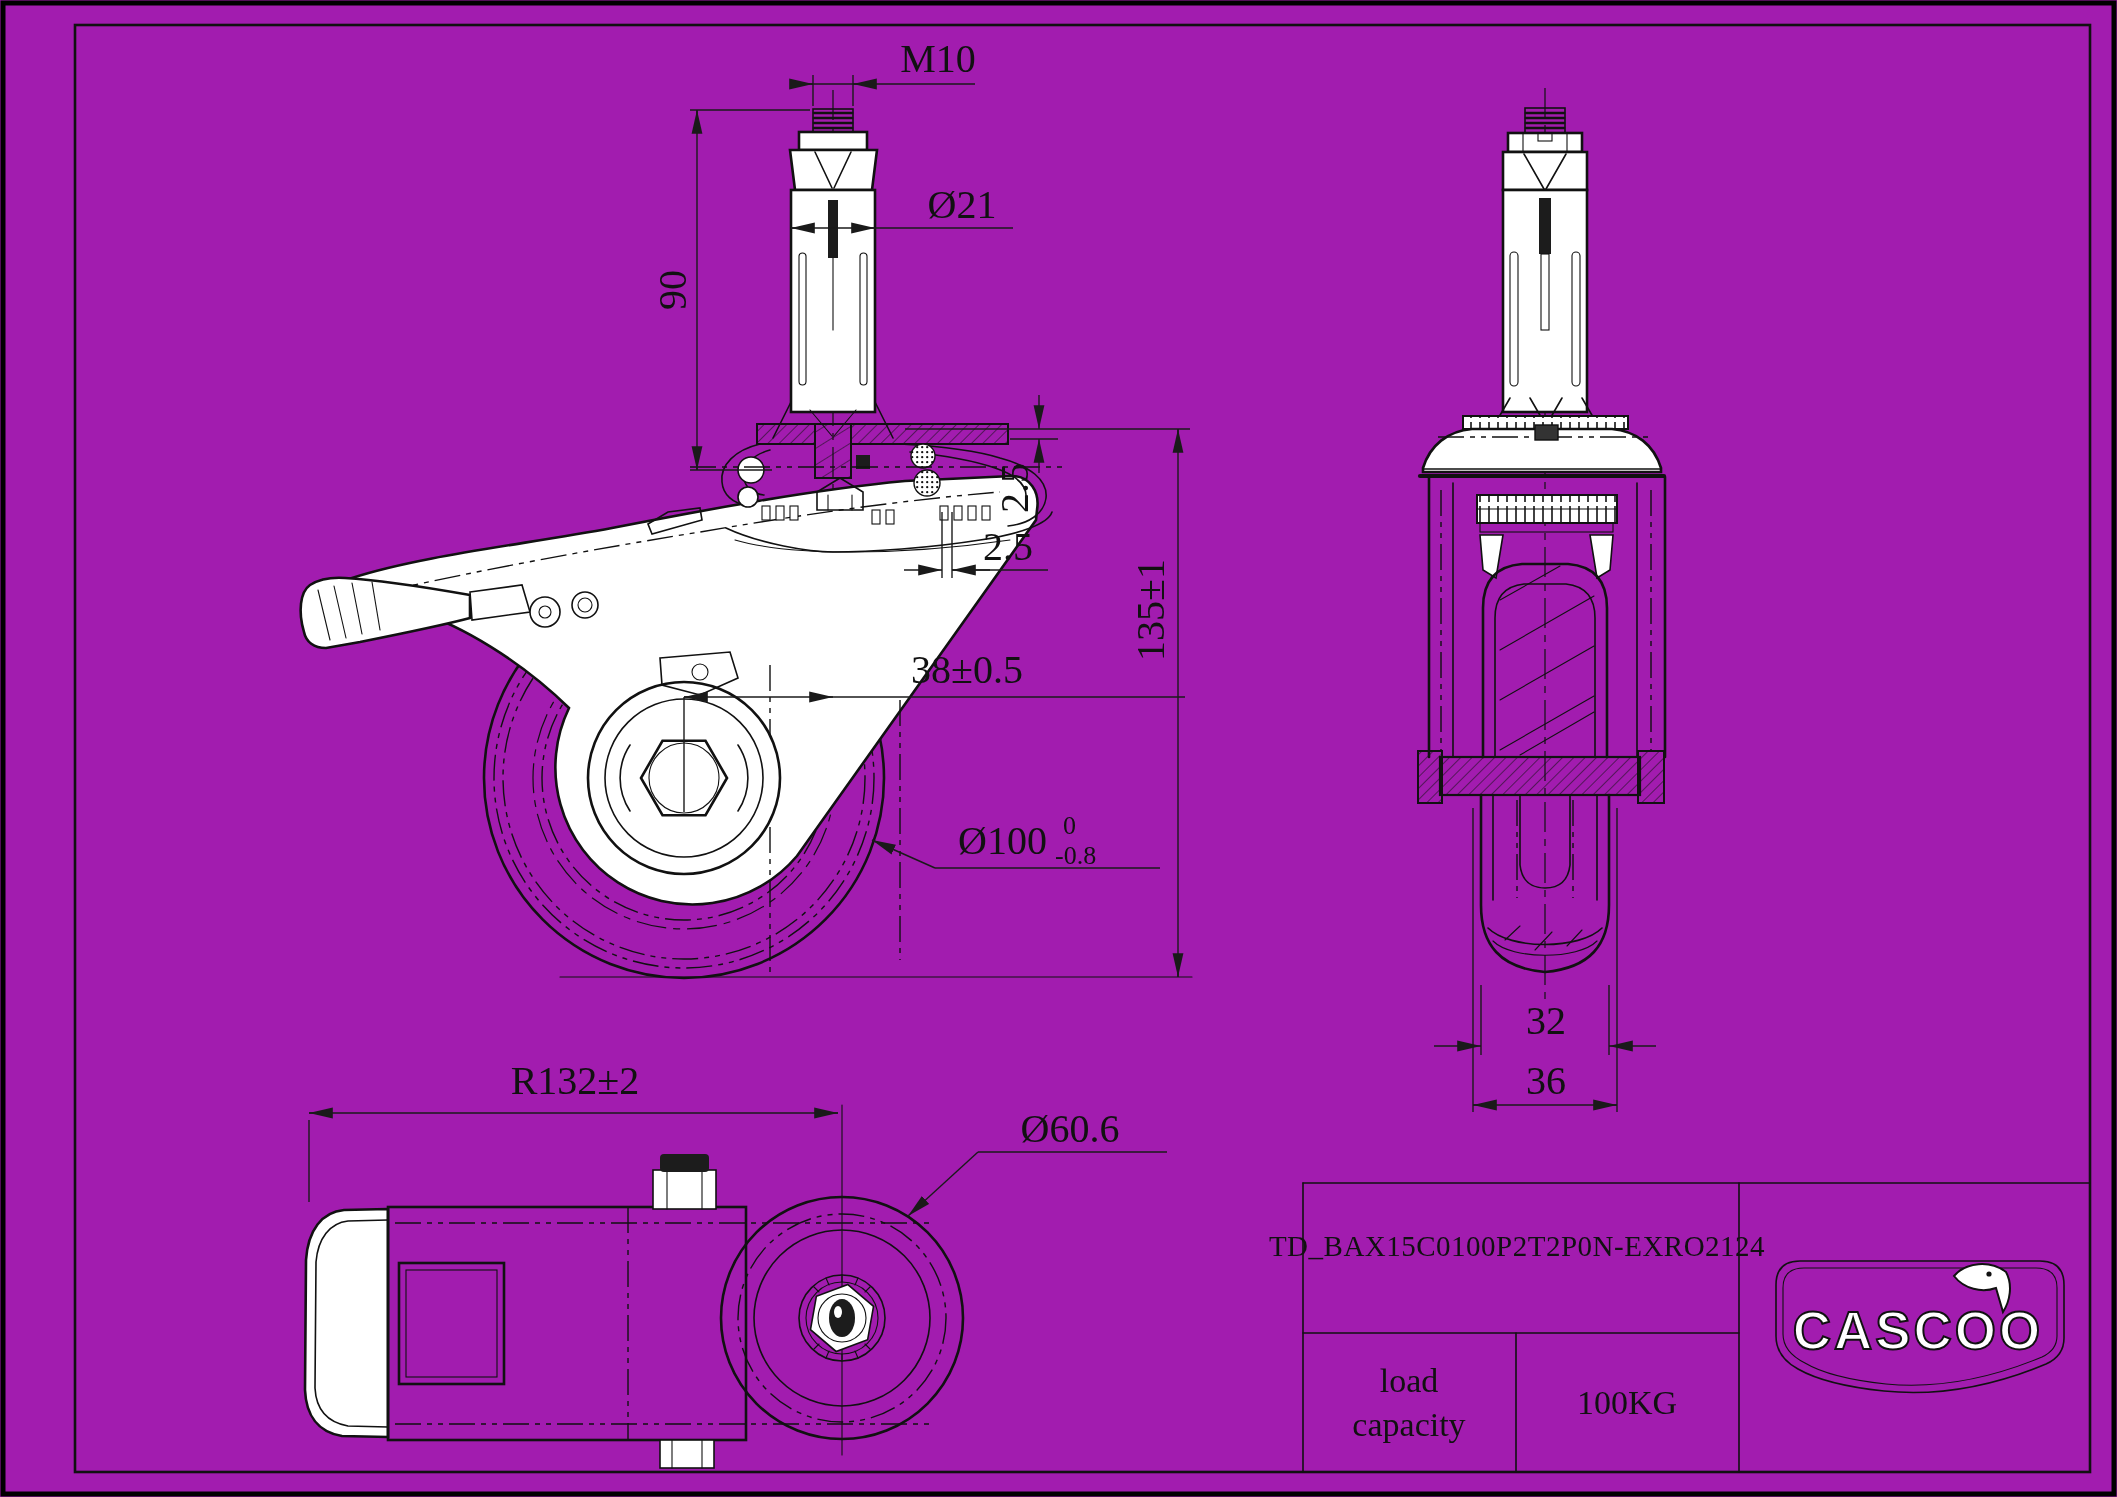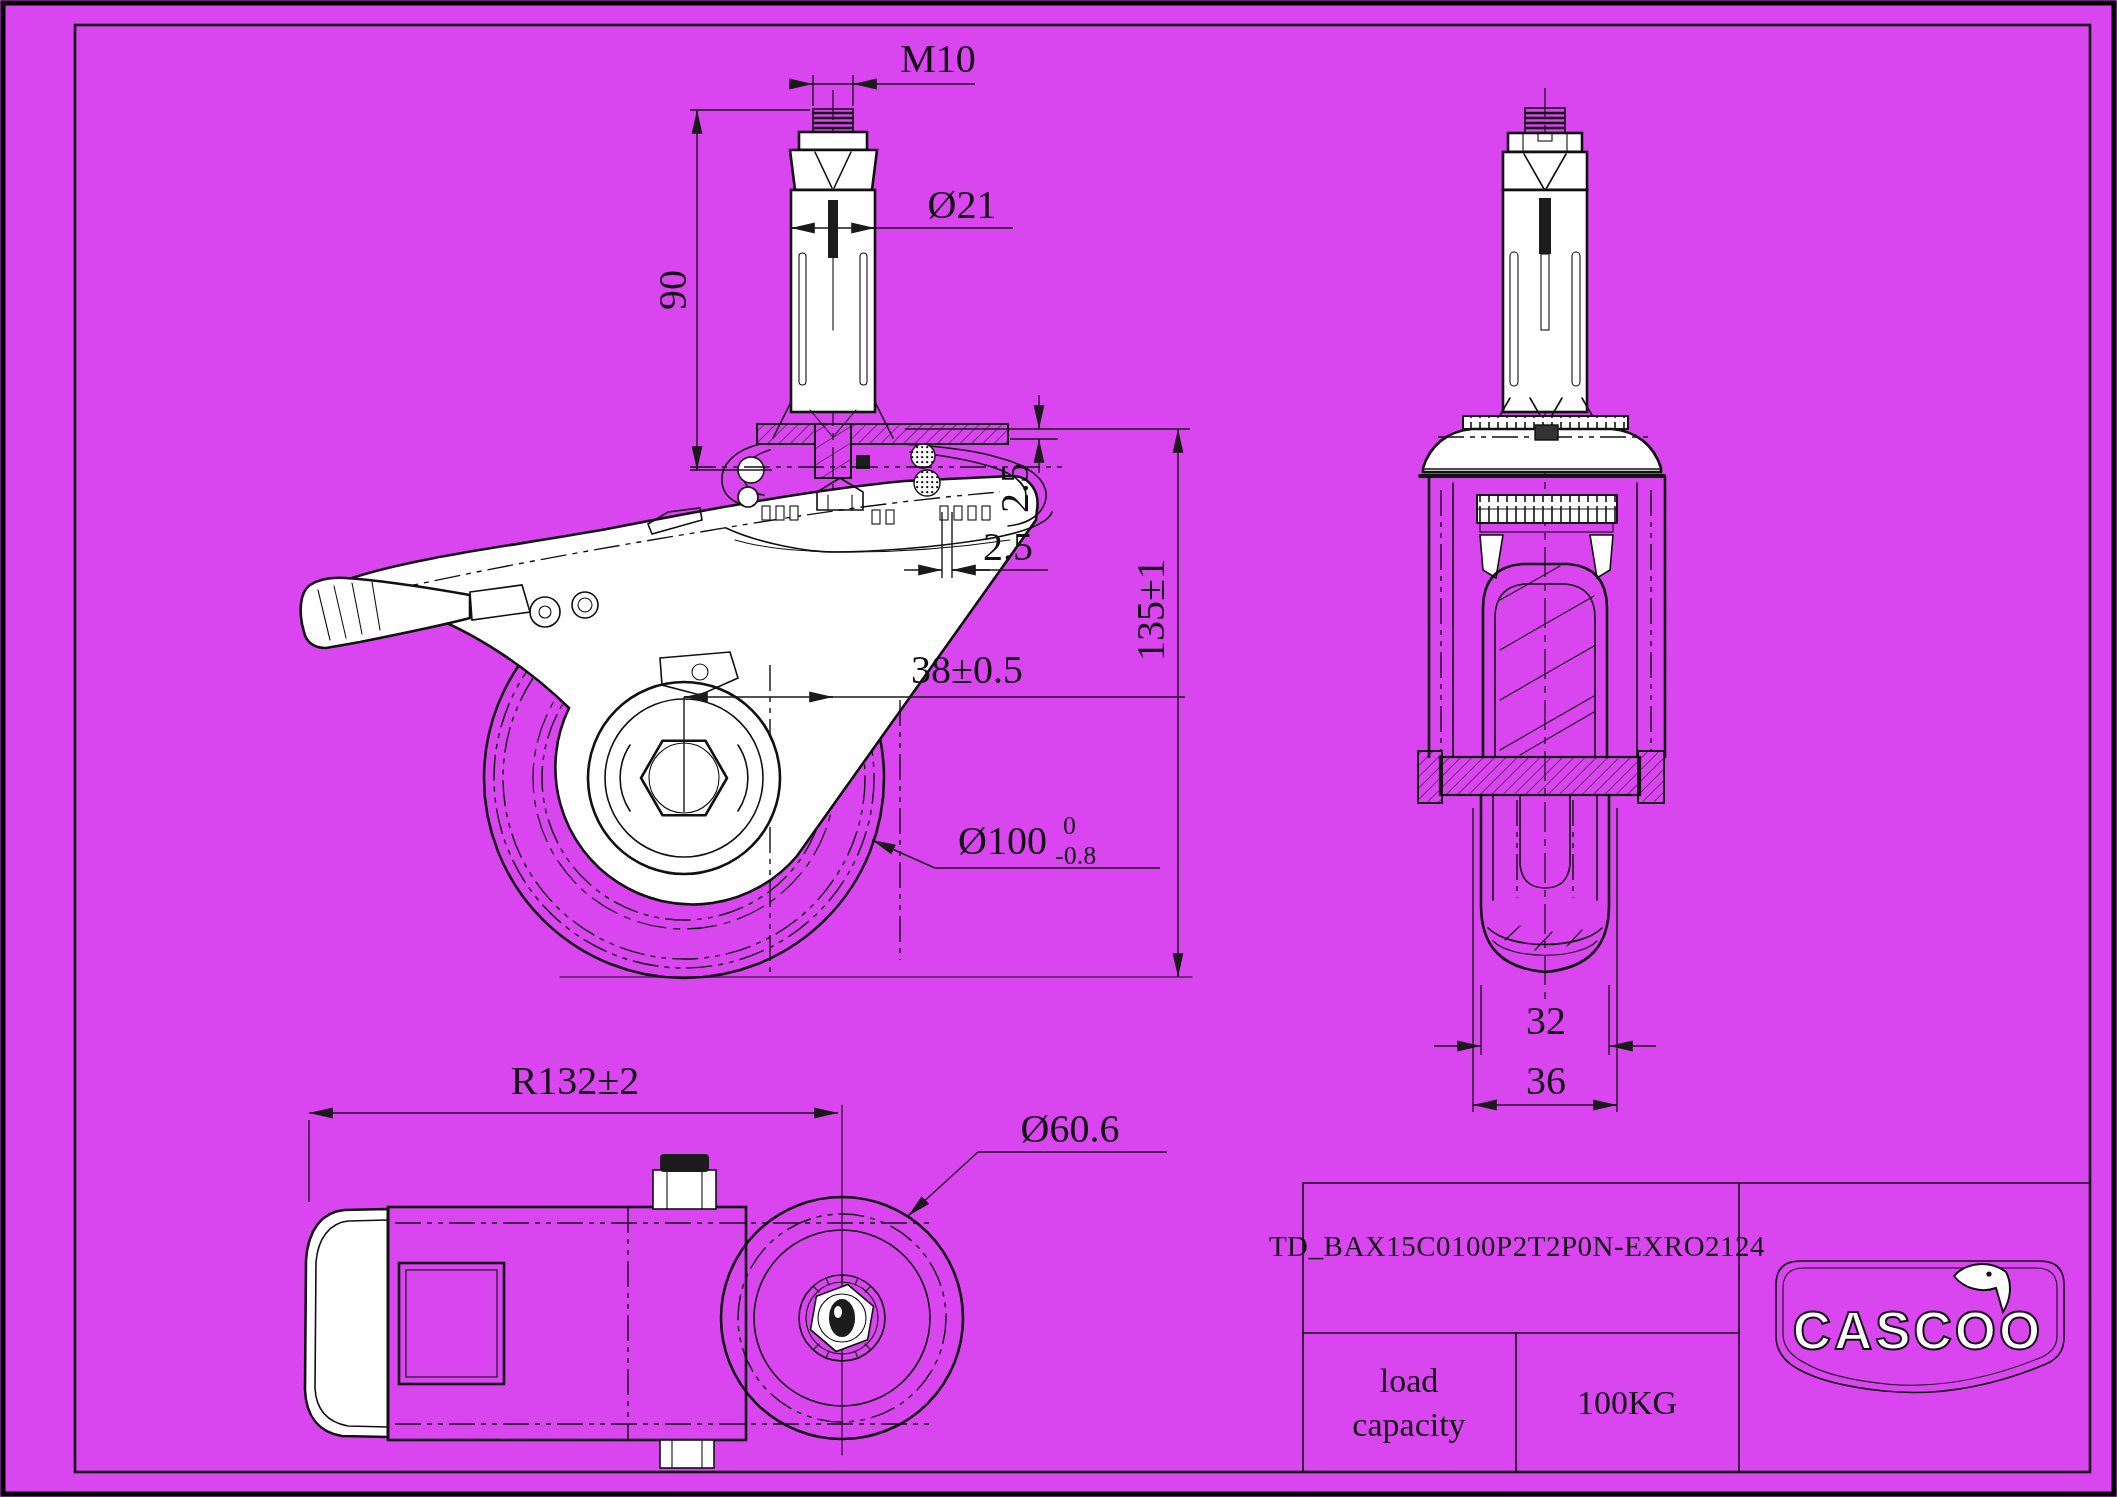--- a/index.html
+++ b/index.html
@@ -1,19 +1,19 @@
 <!DOCTYPE html>
 <html><head>
 <meta charset="utf-8">
 <style>
   html,body{margin:0;padding:0;background:#888;}
   .sheet{
     position:relative;
     width:2117px;height:1497px;
-    background:#d946ef;
+    background:#a21caf;
     font-family:"Liberation Serif", serif;
     overflow:hidden;
   }
   svg{display:block;width:2117px;height:1497px;}
   
   .ln  {stroke:#111;stroke-width:2.6;fill:none;stroke-linecap:round;}
   .ln2 {stroke:#111;stroke-width:1.6;fill:none;stroke-linecap:round;}
   .ln1 {stroke:#111;stroke-width:1.1;fill:none;stroke-linecap:round;}
   .thk {stroke:#111;stroke-width:4.2;fill:none;stroke-linecap:round;}
   .fw  {fill:#fff;stroke:#111;stroke-width:2.6;}

